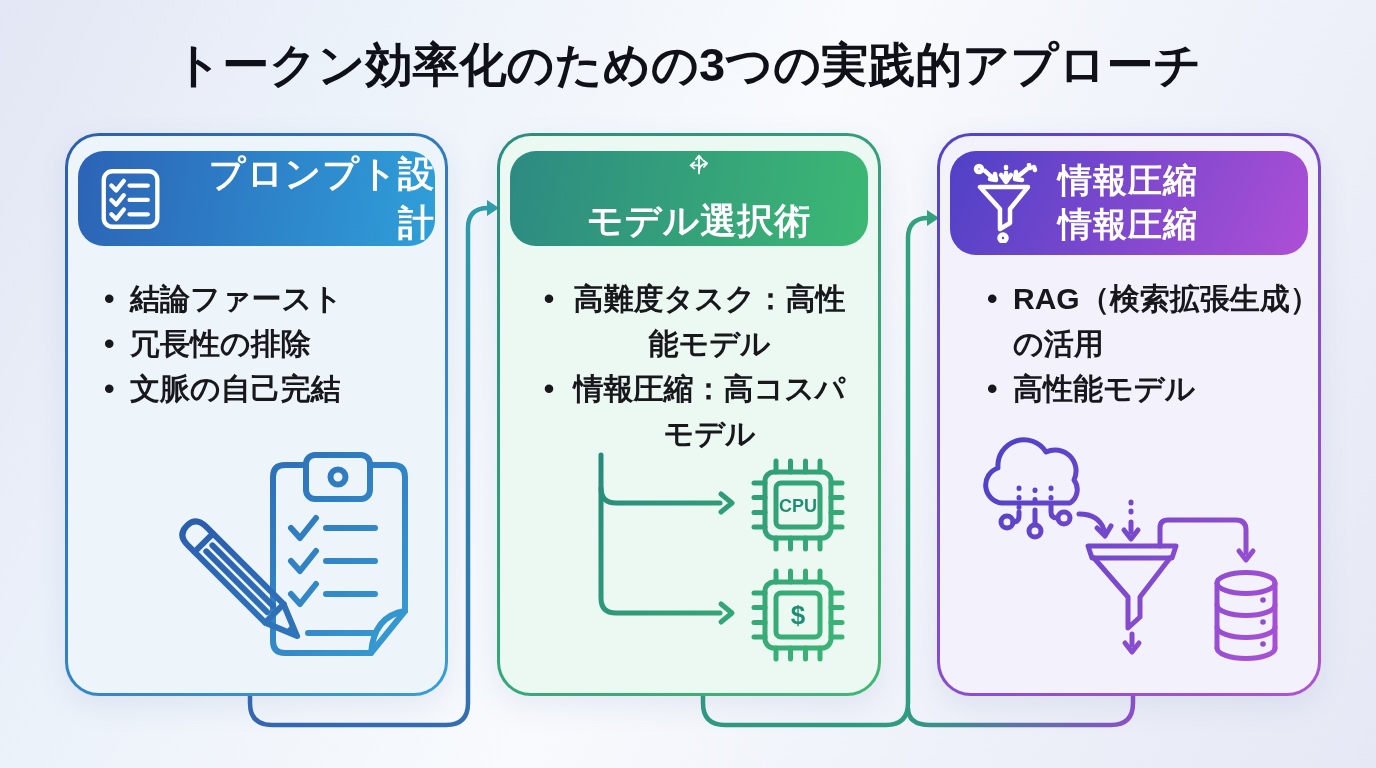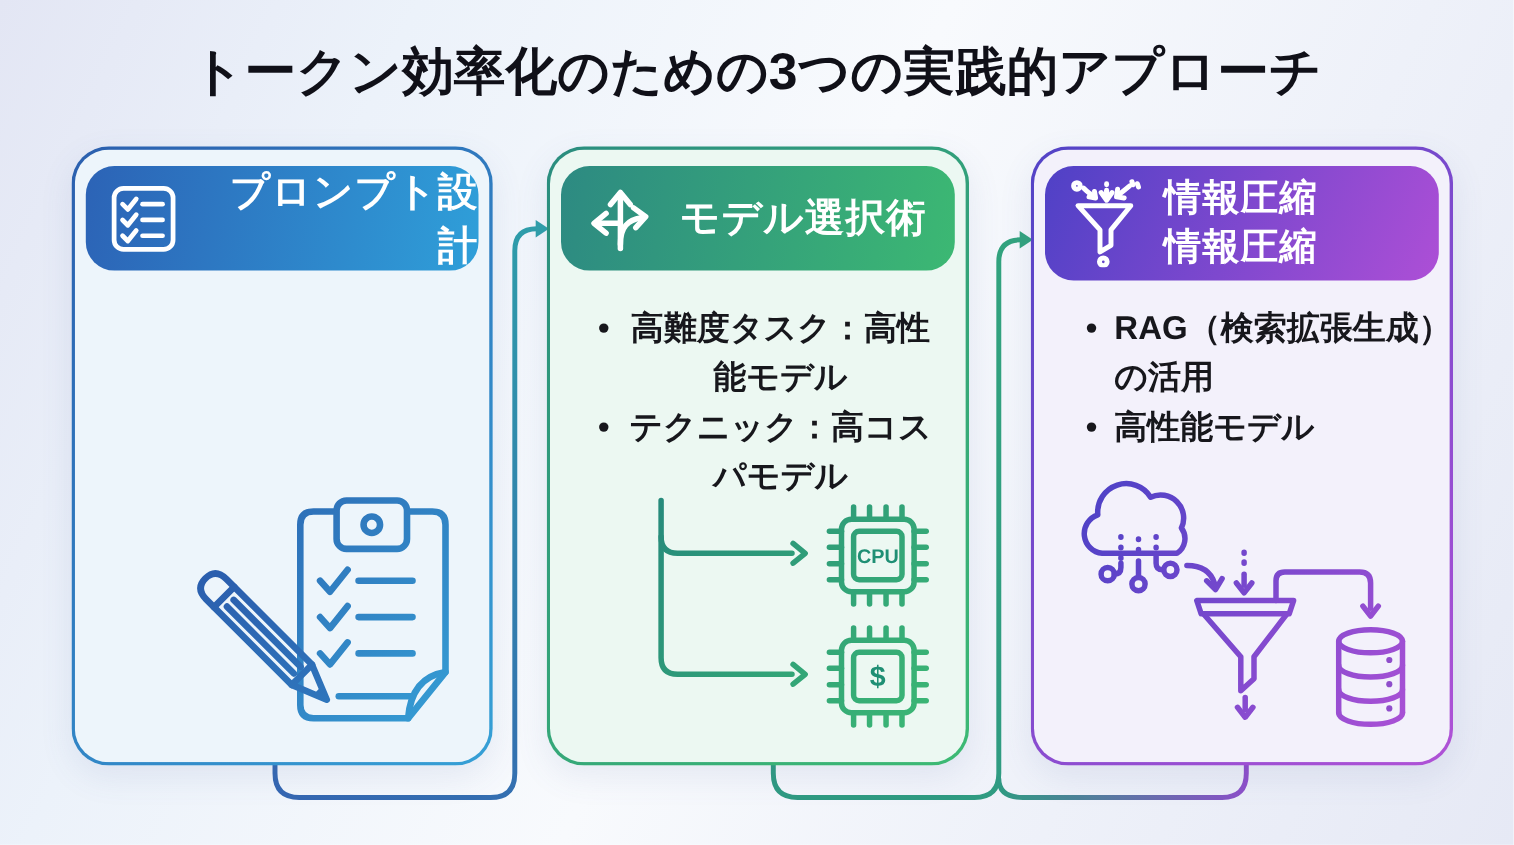--- a/index.html
+++ b/index.html
@@ -23,21 +23,21 @@
   .card2{left:497px;width:378px;
     background:linear-gradient(#ecf8f2,#ecf8f2) padding-box,linear-gradient(135deg,#2a8d7f,#3dba74) border-box;}
   .card3{left:937px;width:378px;
     background:linear-gradient(#f3f1fb,#f3f1fb) padding-box,linear-gradient(135deg,#5243c6,#b052d6) border-box;}
   .card-header{
     position:absolute;left:10px;right:10px;top:15px;height:95px;border-radius:26px;
     display:flex;align-items:center;gap:20px;padding-left:20px;box-sizing:border-box;
     color:#fff;font-weight:800;font-size:36px;letter-spacing:1px;
   }
   .card1 .card-header{background:linear-gradient(100deg,#2c63b6,#2f9fd9);text-align:right;}
-  .card2 .card-header{background:linear-gradient(100deg,#2d8a82,#3cb873);}
+  .card2 .card-header{background:linear-gradient(100deg,#2d8a82,#3cb873);flex-direction:column;}
   .card3 .card-header{background:linear-gradient(115deg,#4f41c6,#ad4fd6);height:104px;font-size:34px;}
   .hlabel-lines{display:flex;flex-direction:column;line-height:1.28;}
   .bullets{
     position:absolute;top:140px;left:36px;margin:0;padding:0;list-style:none;
     font-size:30px;line-height:45px;font-weight:600;color:#17171c;
   }
   .card1 .bullets{width:321px;} .card2 .bullets{width:321px;text-align:center;}
   .card3 .bullets{left:47px;width:334px;}
   .bullets li{display:flex;}
   .bullets li::before{content:"•";flex:0 0 26px;width:26px;}
@@ -87,20 +87,31 @@
         <rect x="6" y="8" width="56" height="58" rx="9"></rect>
         <polyline points="14,23 19,28 27,18"></polyline>
           <line x1="33" y1="23" x2="52" y2="23"></line>
         <polyline points="14,38 19,43 27,33"></polyline>
           <line x1="33" y1="38" x2="52" y2="38"></line>
         <polyline points="14,53 19,58 27,48"></polyline>
           <line x1="33" y1="53" x2="52" y2="53"></line>
       </svg>
       <span>プロンプト設計</span>
     </div>
+    <ul class="bullets">
+      <li>
+          <span>結論ファースト</span>
+        </li>
+      <li>
+          <span>冗長性の排除</span>
+        </li>
+      <li>
+          <span>文脈の自己完結</span>
+        </li>
+    </ul>
     <svg class="ill ill1" width="245" height="220" viewBox="0 0 245 220">
       <defs>
         <linearGradient id="gBlue" gradientUnits="userSpaceOnUse" x1="0" y1="0" x2="245" y2="220">
           <stop offset="0" stop-color="#2b5fae"></stop>
             <stop offset="1" stop-color="#36a0d6"></stop>
         </linearGradient>
       </defs>
       <g fill="none" stroke="url(#gBlue)" stroke-width="6" stroke-linecap="round" stroke-linejoin="round">
 
         <path d="M 117,17 H 225 Q 237,17 237,29 V 163 L 203,205 H 117 Q 105,205 105,193 V 29 Q 105,17 117,17 Z"></path>
@@ -139,21 +150,21 @@
         <path d="M 34,60 C 34,44 41,38 53,36"></path>
         <polyline points="46,27 57,35 48,45"></polyline>
       </svg>
       <span>モデル選択術</span>
     </div>
     <ul class="bullets">
       <li>
           <span>高難度タスク：高性能モデル</span>
         </li>
       <li>
-          <span>テクニック：高コスパモデル</span>
+          <span>情報圧縮：高コスパモデル</span>
         </li>
     </ul>
     <svg class="ill ill2" width="290" height="225" viewBox="0 0 290 225">
       <defs>
         <linearGradient id="gGreen" gradientUnits="userSpaceOnUse" x1="0" y1="0" x2="290" y2="225">
           <stop offset="0" stop-color="#25877c"></stop>
             <stop offset="1" stop-color="#3dba74"></stop>
         </linearGradient>
       </defs>
       <g fill="none" stroke="url(#gGreen)" stroke-width="5" stroke-linecap="round" stroke-linejoin="round">

